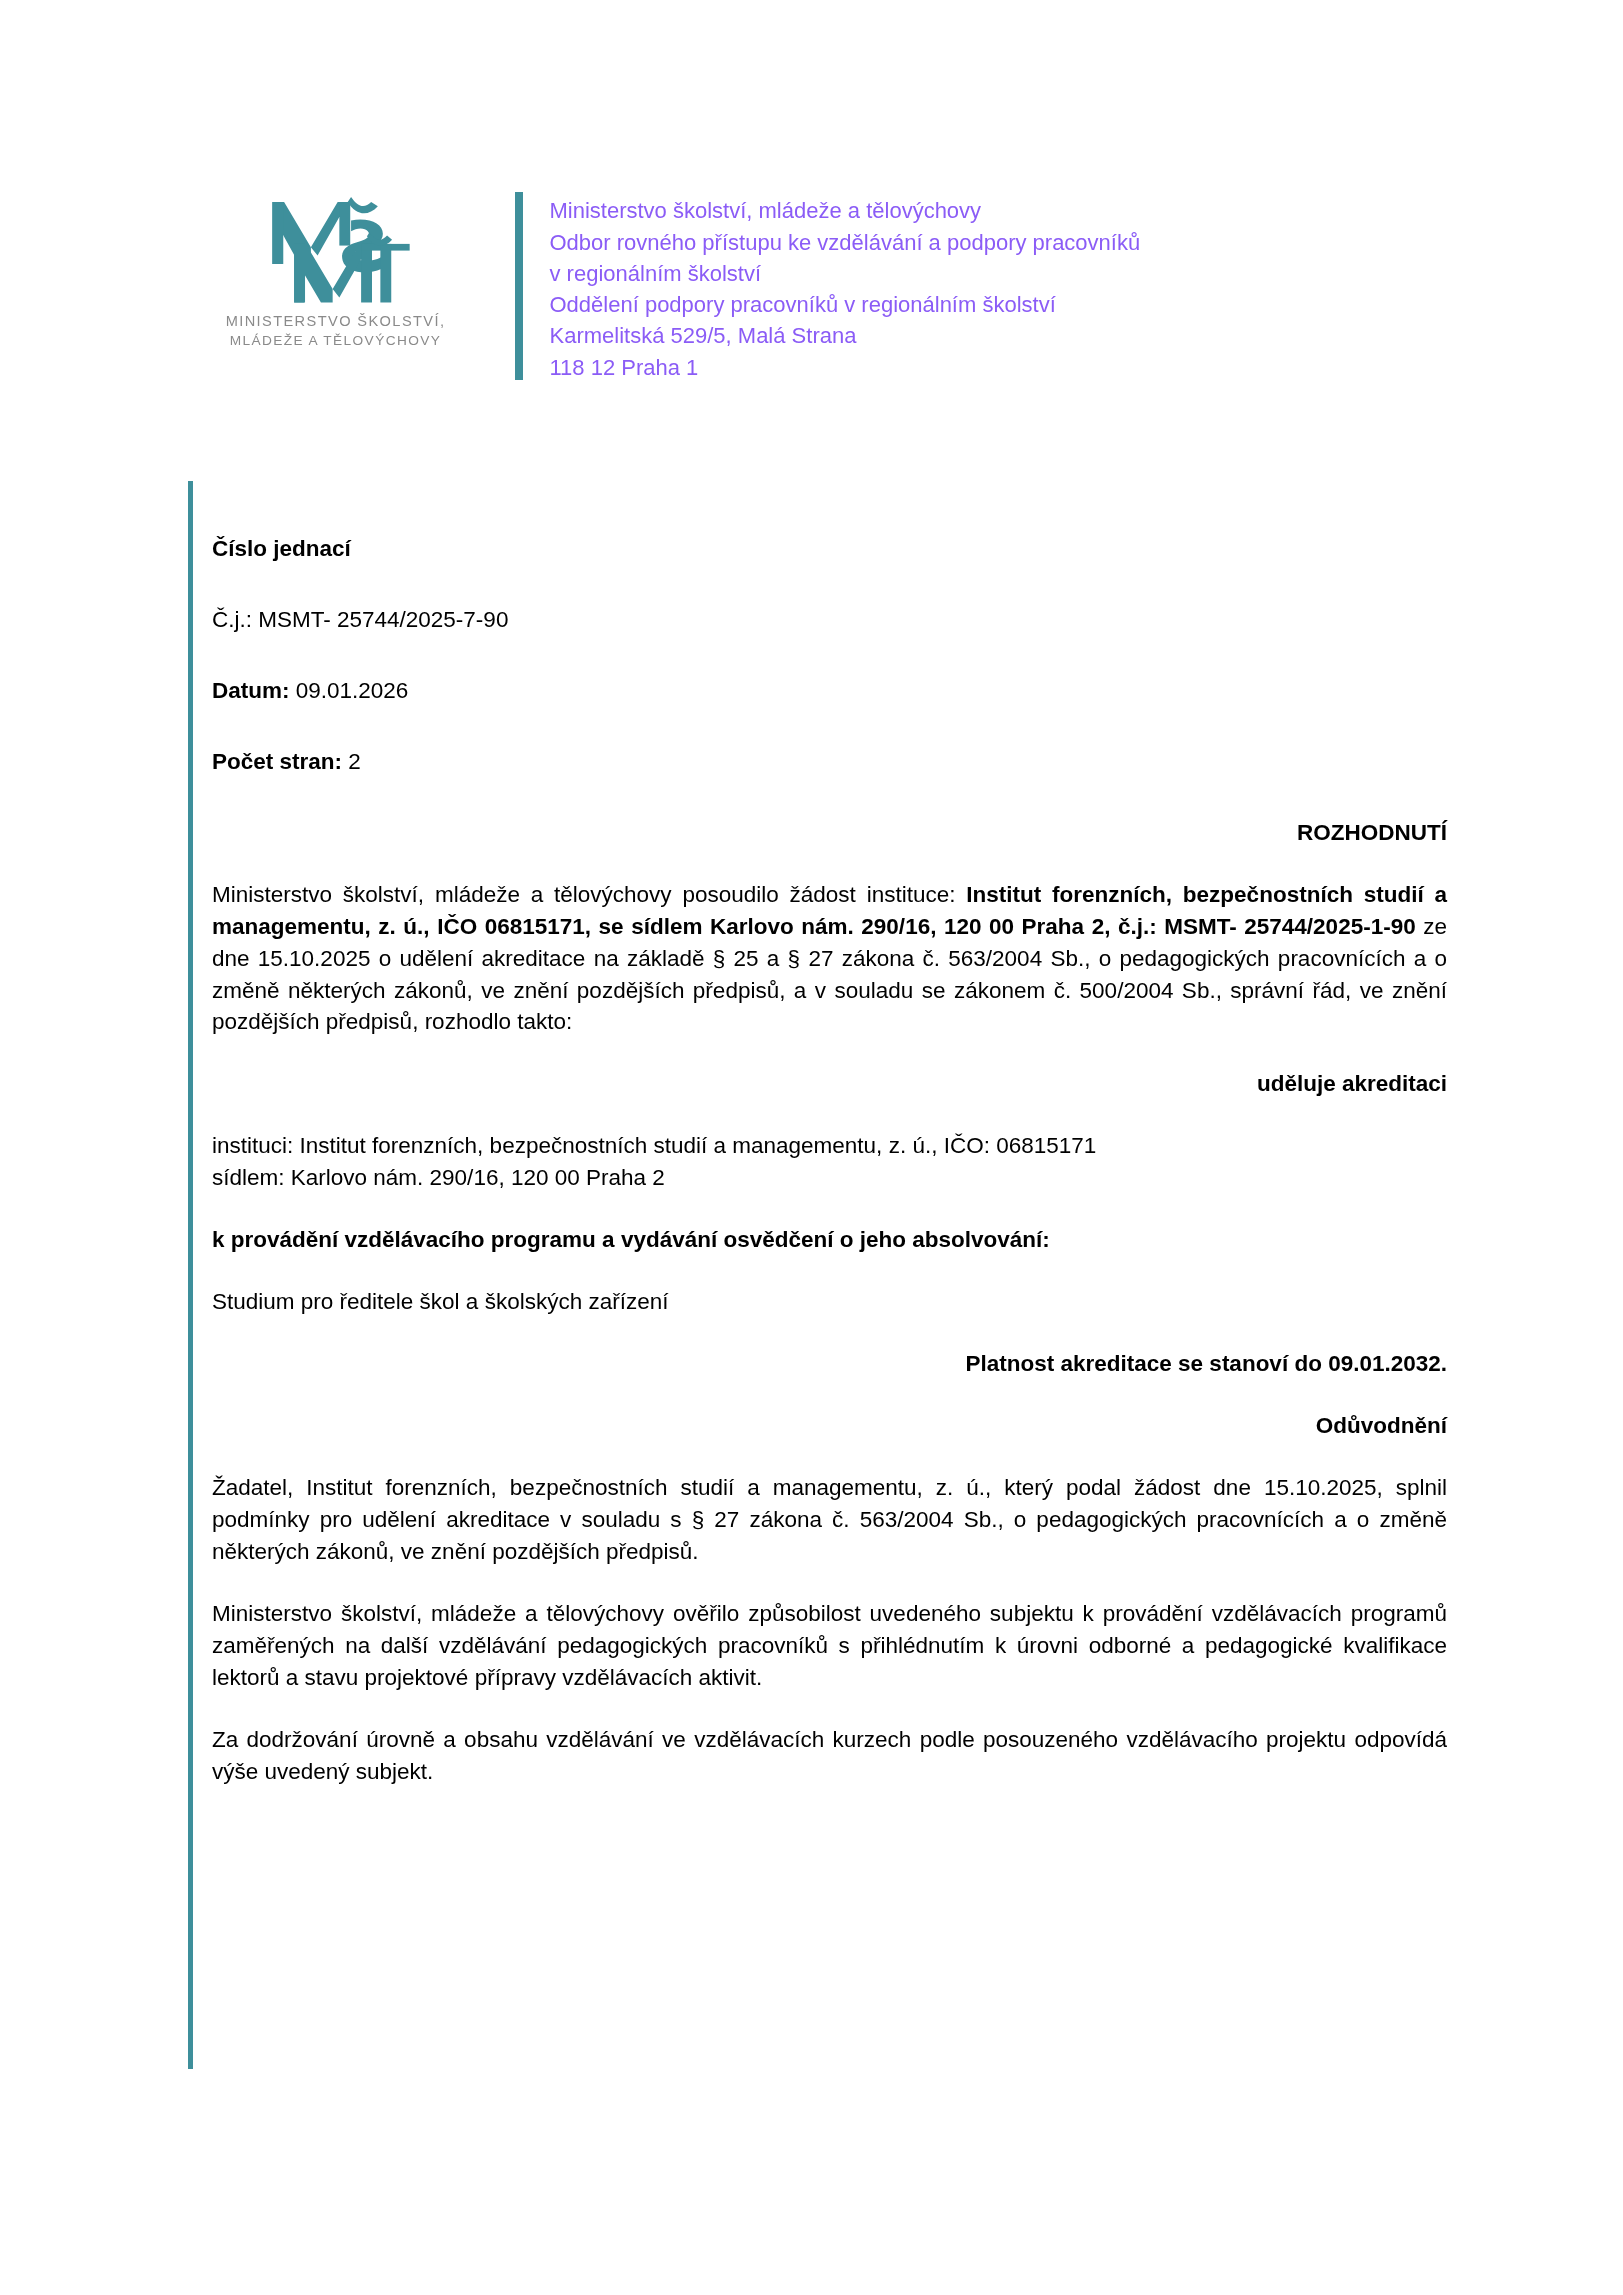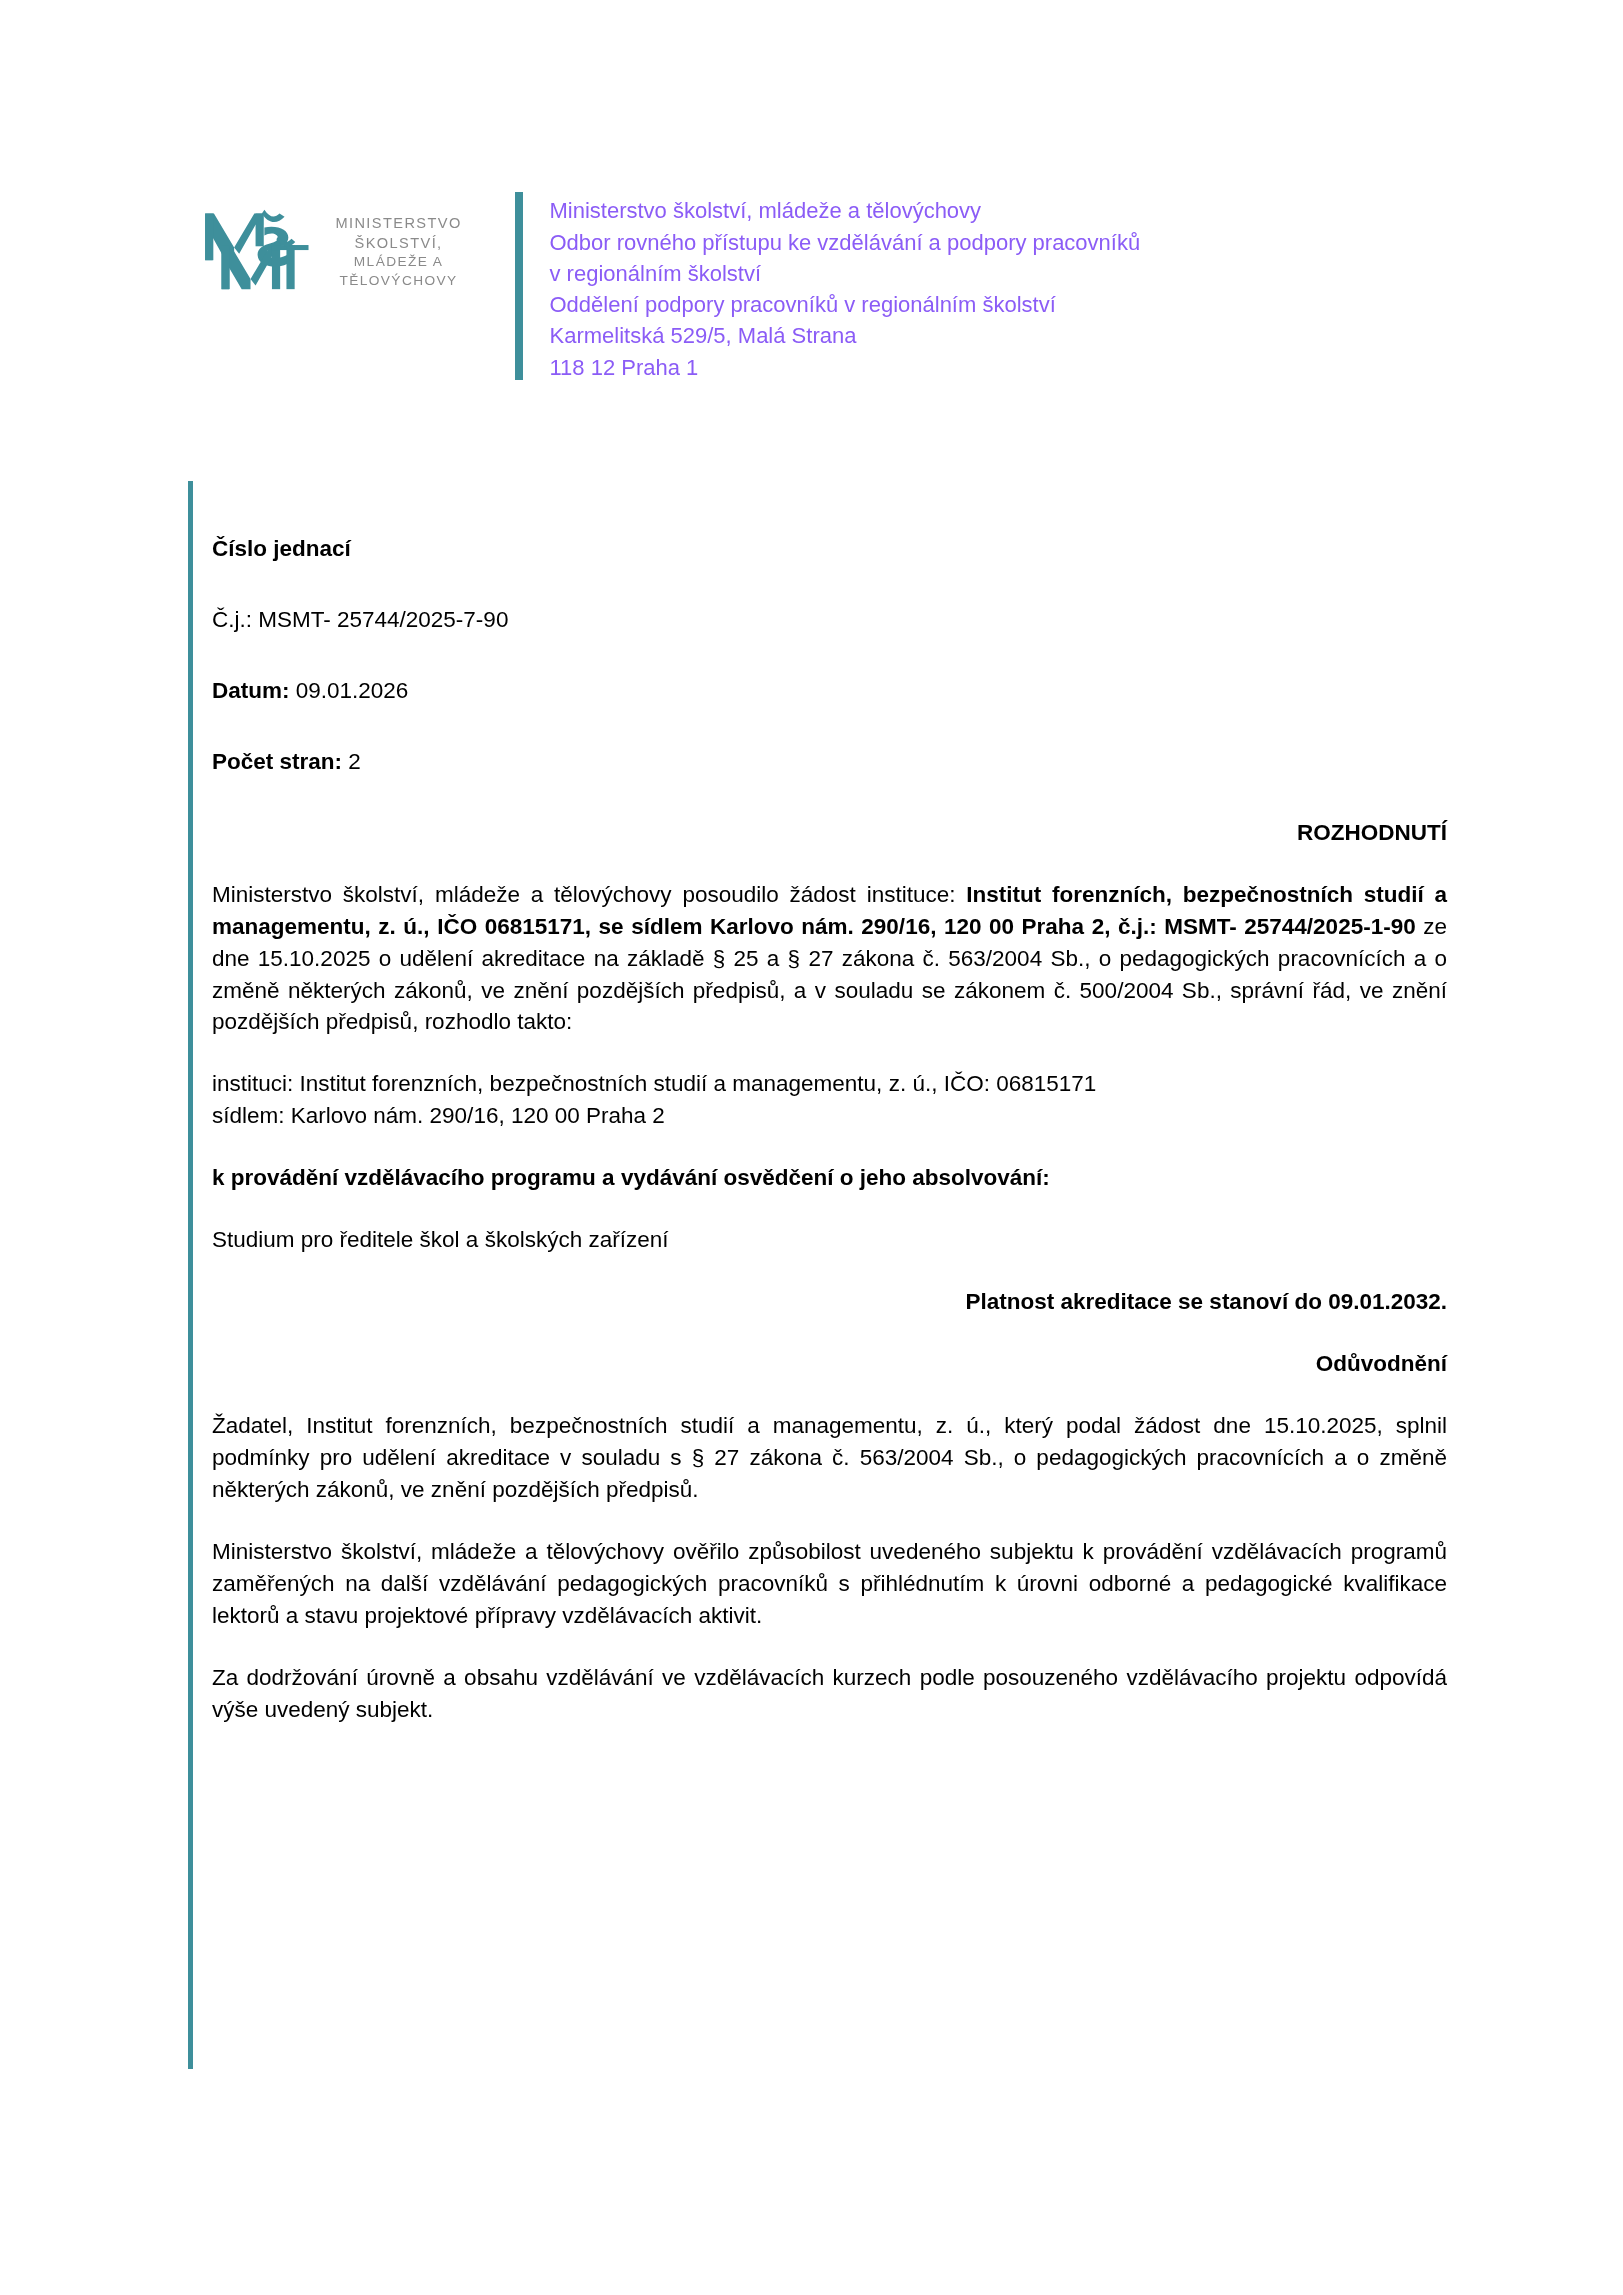--- a/index.html
+++ b/index.html
@@ -26,21 +26,21 @@
     top: 176px;
     width: 1253px;
     display: flex;
     align-items: flex-start;
   }
   .logo-block {
     width: 291px;
     flex: 0 0 291px;
     padding-top: 16px;
     display: flex;
-    flex-direction: row;
+    flex-direction: column;
     align-items: center;
   }
   .logo-mark {
     width: 168px;
     height: 113px;
     display: block;
   }
   .logo-caption {
     margin-top: 7px;
     text-align: center;
@@ -170,20 +170,21 @@
       <p class="para b">Číslo jednací</p>
       <p class="para">Č.j.: MSMT- 25744/2025-7-90</p>
       <p class="para"><b>Datum:</b> <span>09.01.2026</span></p>
       <p class="para"><b>Počet stran:</b> <span>2</span></p>
     </div>
 
     <p class="heading-center">ROZHODNUTÍ</p>
 
     <p class="para justify"><span>Ministerstvo školství, mládeže a tělovýchovy posoudilo žádost instituce: </span><b>Institut forenzních, bezpečnostních studií a managementu, z. ú., IČO 06815171, se sídlem Karlovo nám. 290/16, 120 00 Praha 2, č.j.: MSMT- 25744/2025-1-90</b><span> ze dne 15.10.2025 o udělení akreditace na základě § 25 a § 27 zákona č. 563/2004 Sb., o pedagogických pracovnících a o změně některých zákonů, ve znění pozdějších předpisů, a v souladu se zákonem č. 500/2004 Sb., správní řád, ve znění pozdějších předpisů, rozhodlo takto:</span></p>
 
+    <p class="heading-center">uděluje akreditaci</p>
 
     <div class="lines">
       <div>instituci: Institut forenzních, bezpečnostních studií a managementu, z. ú., IČO: 06815171</div>
       <div>sídlem: Karlovo nám. 290/16, 120 00 Praha 2</div>
     </div>
 
     <p class="para b">k provádění vzdělávacího programu a vydávání osvědčení o jeho absolvování:</p>
 
     <p class="para">Studium pro ředitele škol a školských zařízení</p>
 

